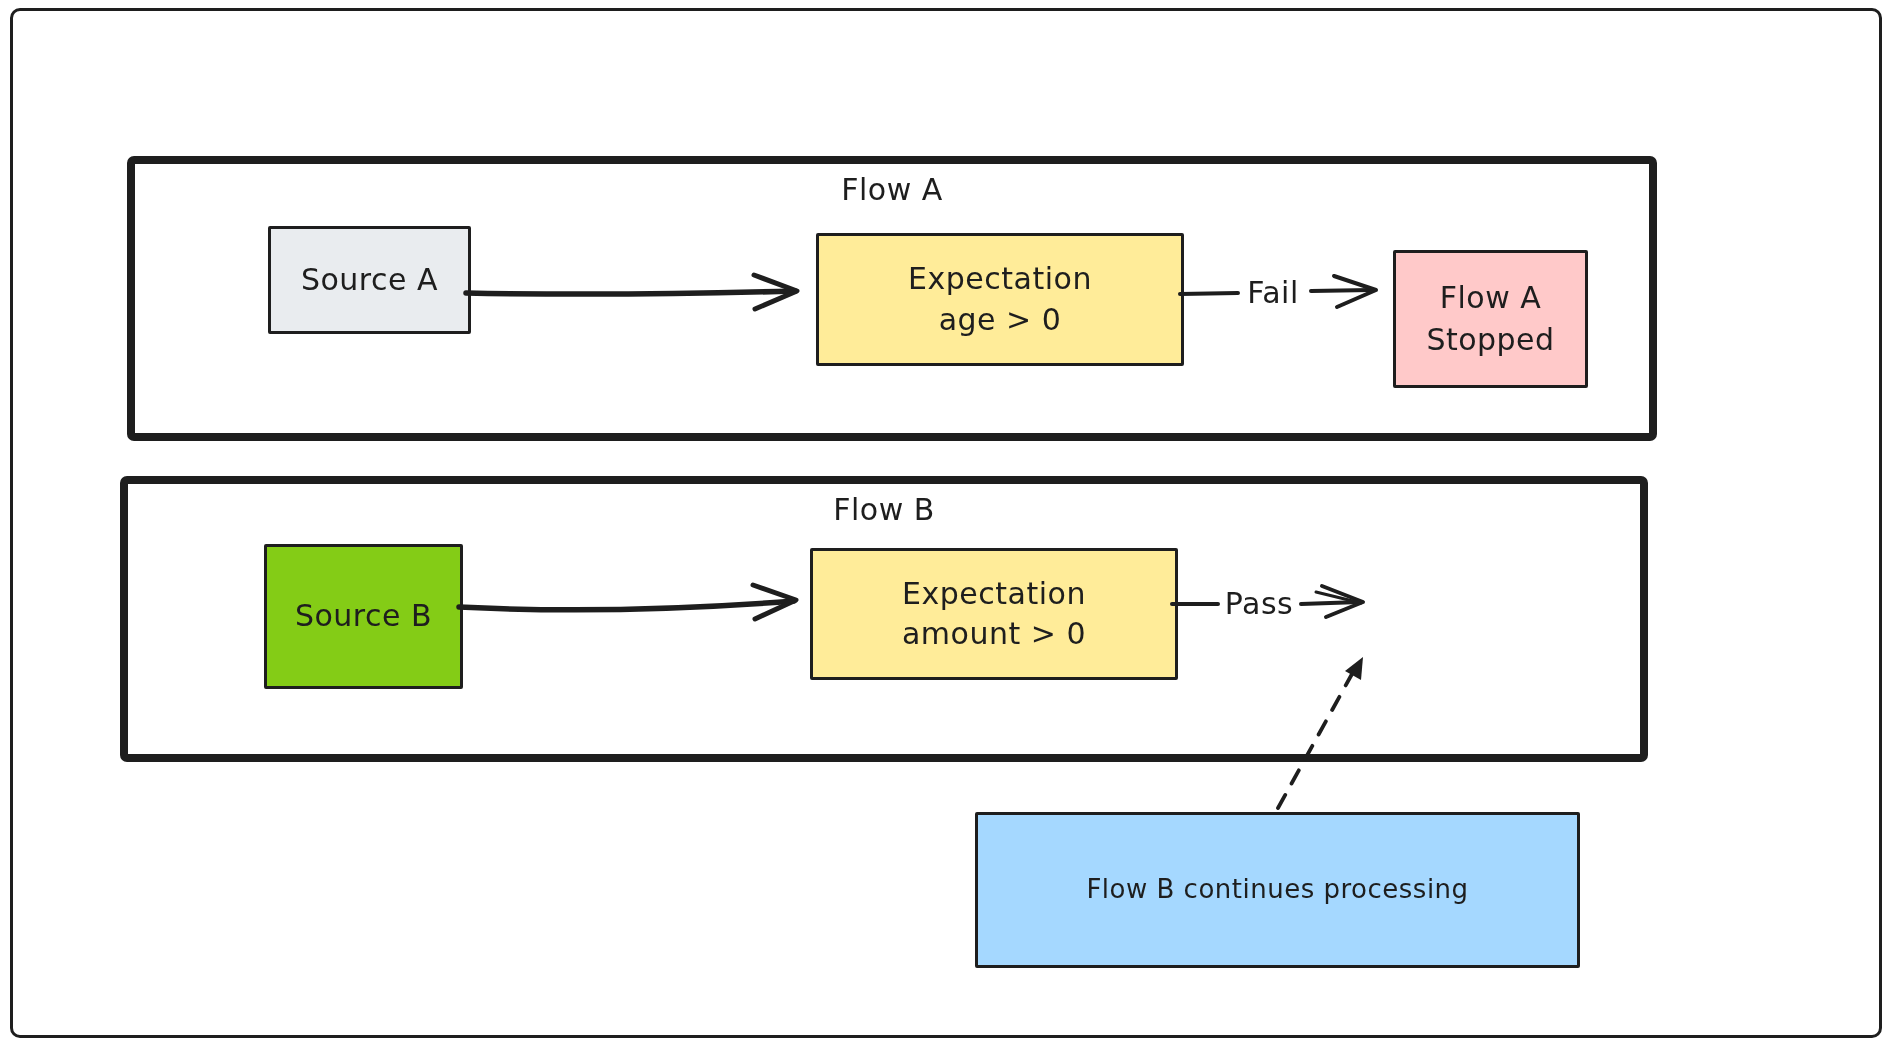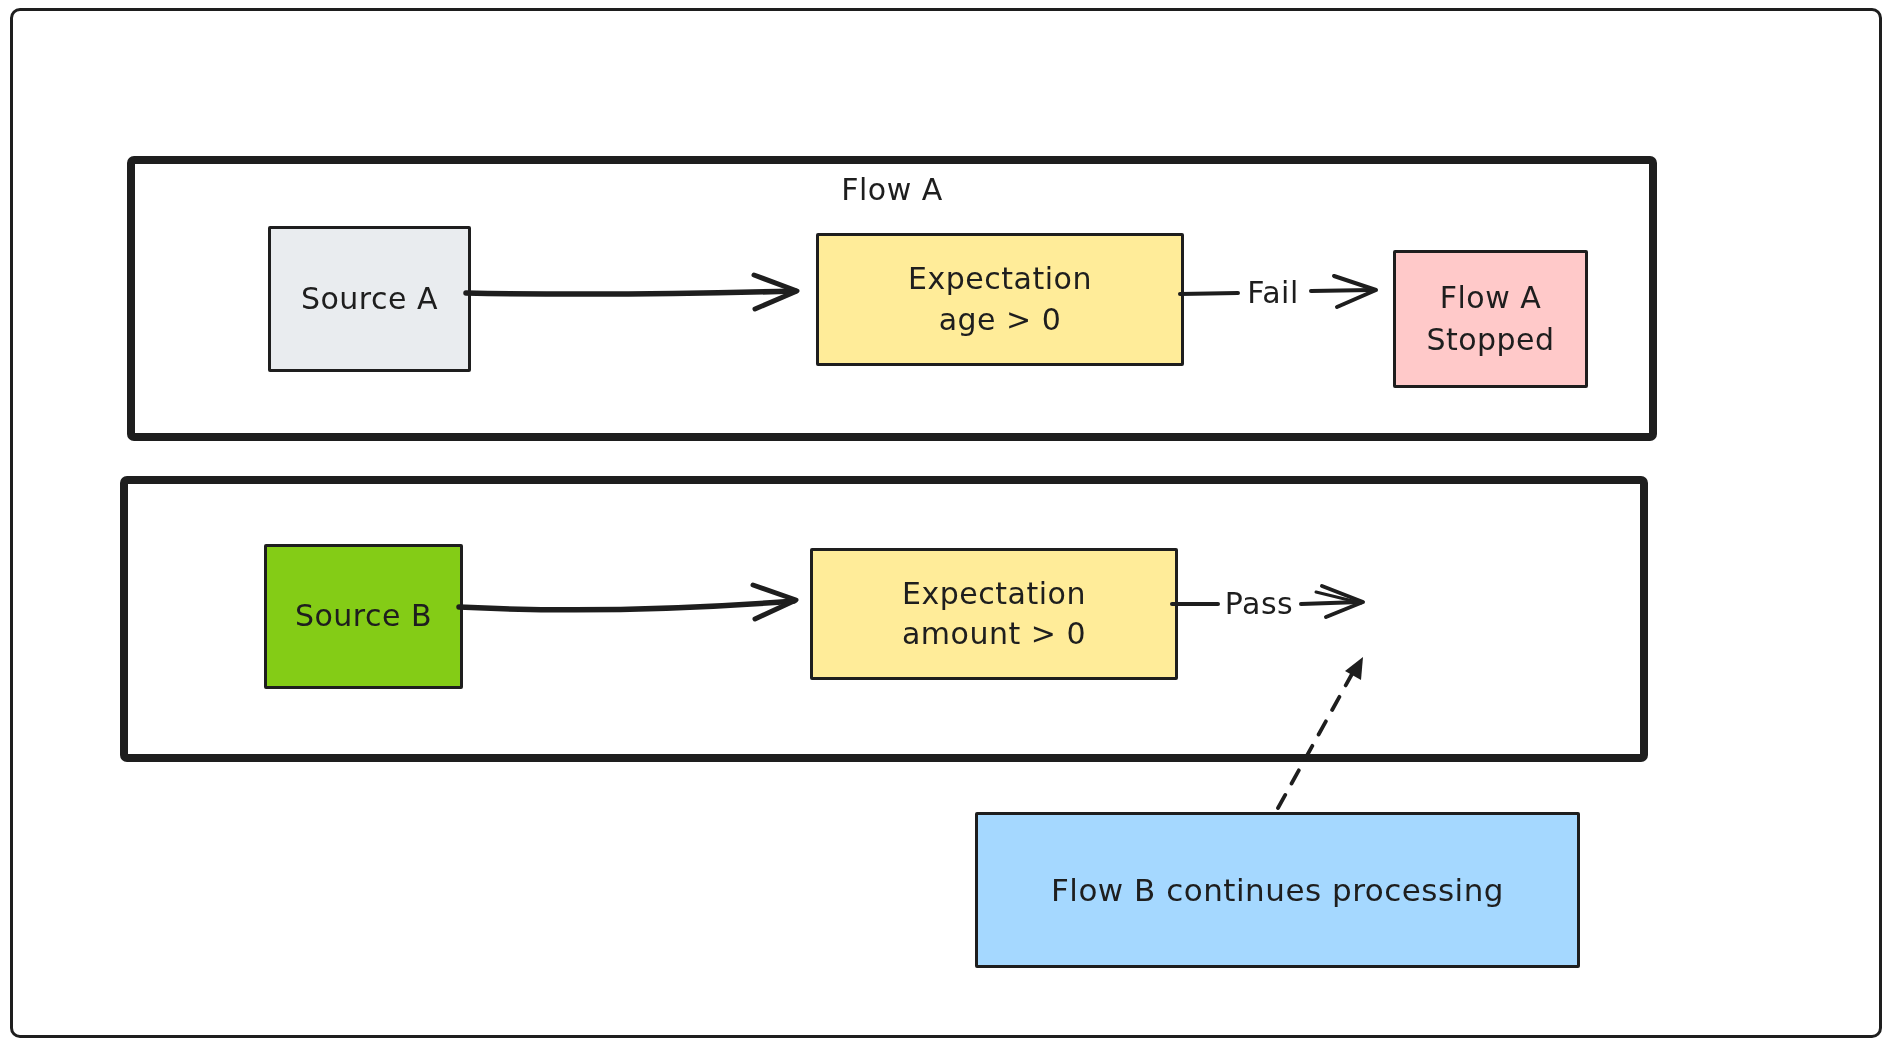--- a/index.html
+++ b/index.html
@@ -52,41 +52,41 @@
     display: flex;
     flex-direction: column;
     align-items: center;
     justify-content: center;
     text-align: center;
     font-size: 30px;
     line-height: 1.35;
     letter-spacing: 0.5px;
   }
   
-  .source-a   { left: 133px;  top: 62px; width: 203px; height: 146px; background: #e9ecef; }
+  .source-a   { left: 133px;  top: 62px; width: 203px; height: 108px; background: #e9ecef; }
   .expect-a   { left: 681px;  top: 69px; width: 368px; height: 133px; background: #ffec99; }
   .stopped-a  { left: 1258px; top: 86px; width: 195px; height: 138px; background: #ffc9c9; line-height: 1.4; }
   
   .source-b   { left: 136px;  top: 60px; width: 199px; height: 145px; background: #e9ecef; }
   .expect-b   { left: 682px;  top: 64px; width: 368px; height: 132px; background: #ffec99; }
   .table-b    { left: 1250px; top: 79px; width: 175px; height: 138px; background: #b2f2bb; }
   .note-box {
     position: absolute;
     left: 975px; top: 812px;
     width: 605px; height: 156px;
     background: #a5d8ff;
     border: 3px solid #1e1e1e;
     box-sizing: border-box;
     border-radius: 2px;
     display: flex;
     flex-direction: column;
     align-items: center;
     justify-content: center;
     text-align: center;
-    font-size: 31px;
+    font-size: 26px;
     line-height: 1.45;
     letter-spacing: 0.5px;
   }
   .edge-label {
     position: absolute;
     transform: translate(-50%, -50%);
     font-size: 30px;
     letter-spacing: 0.5px;
     background: transparent;
     white-space: nowrap;
@@ -121,20 +121,21 @@
       <span>age &gt; 0</span>
     </div>
 
     <div class="node stopped-a" style="background-color: rgb(255, 201, 201); border-color: rgb(30, 30, 30);">
       <span>Flow A</span>
       <span>Stopped</span>
     </div>
   </div>
 
   <div class="group-box flow-b-group" style="border-color: rgb(30, 30, 30);">
+    <div class="group-label">Flow B</div>
 
     <div class="node source-b" style="background-color: #84cc16; border-color: rgb(30, 30, 30);">
       <span>Source B</span>
     </div>
 
     <div class="node expect-b" style="background-color: rgb(255, 236, 153); border-color: rgb(30, 30, 30);">
       <span>Expectation</span>
       <span>amount &gt; 0</span>
     </div>
 

